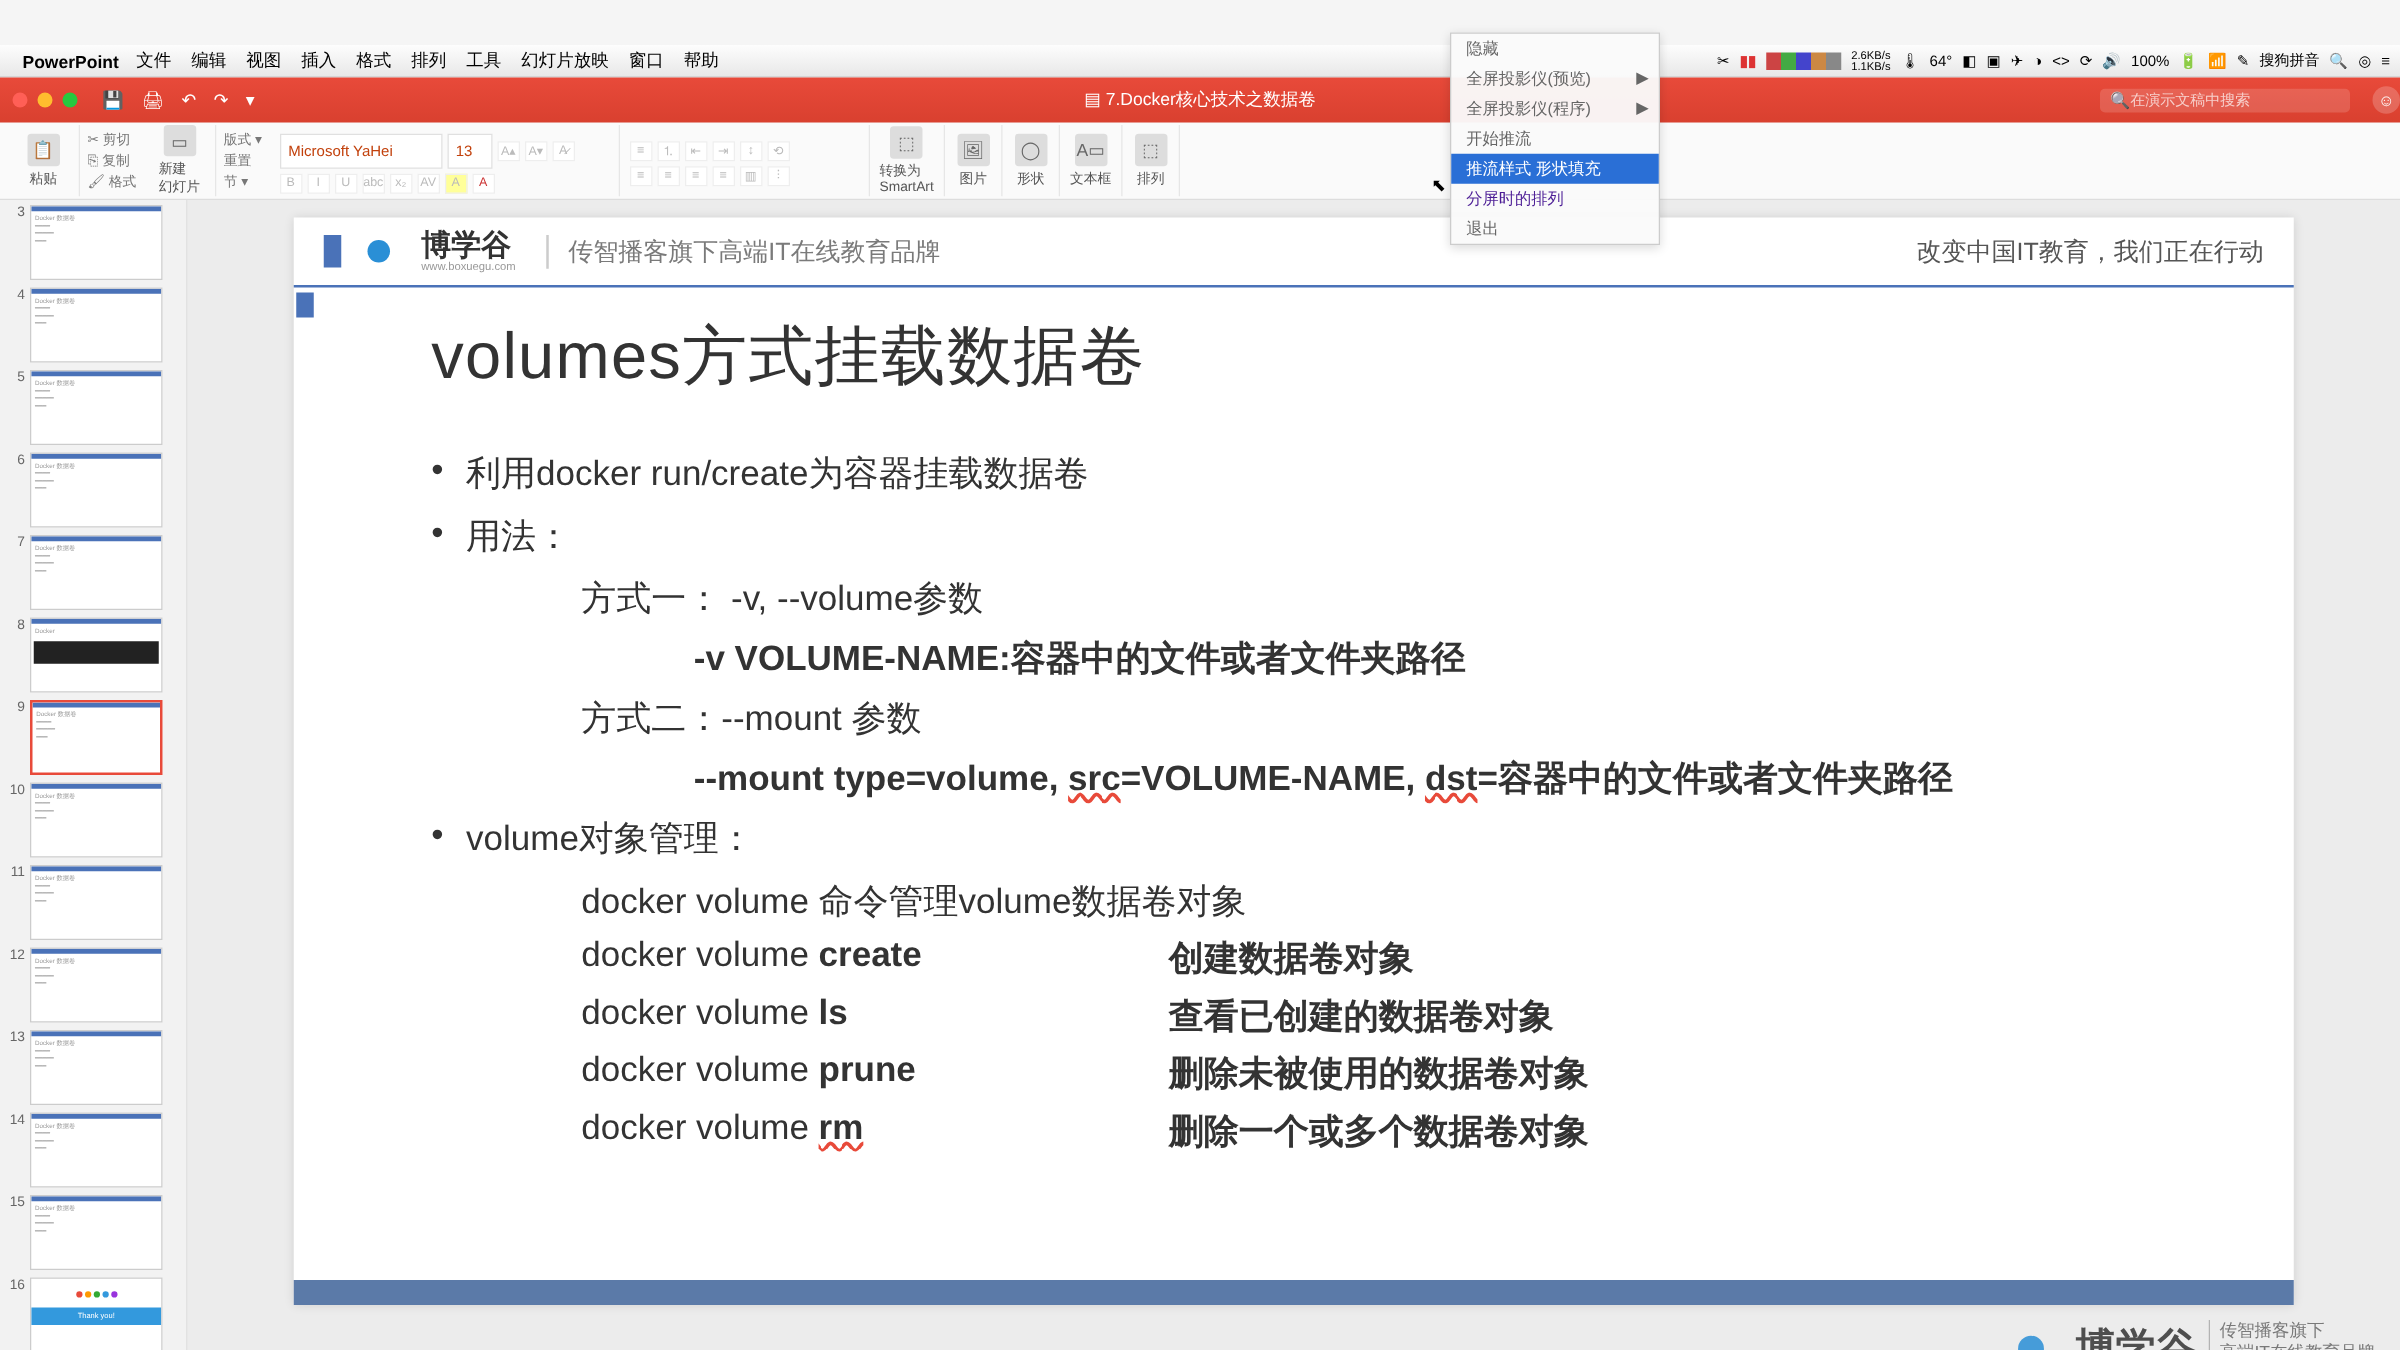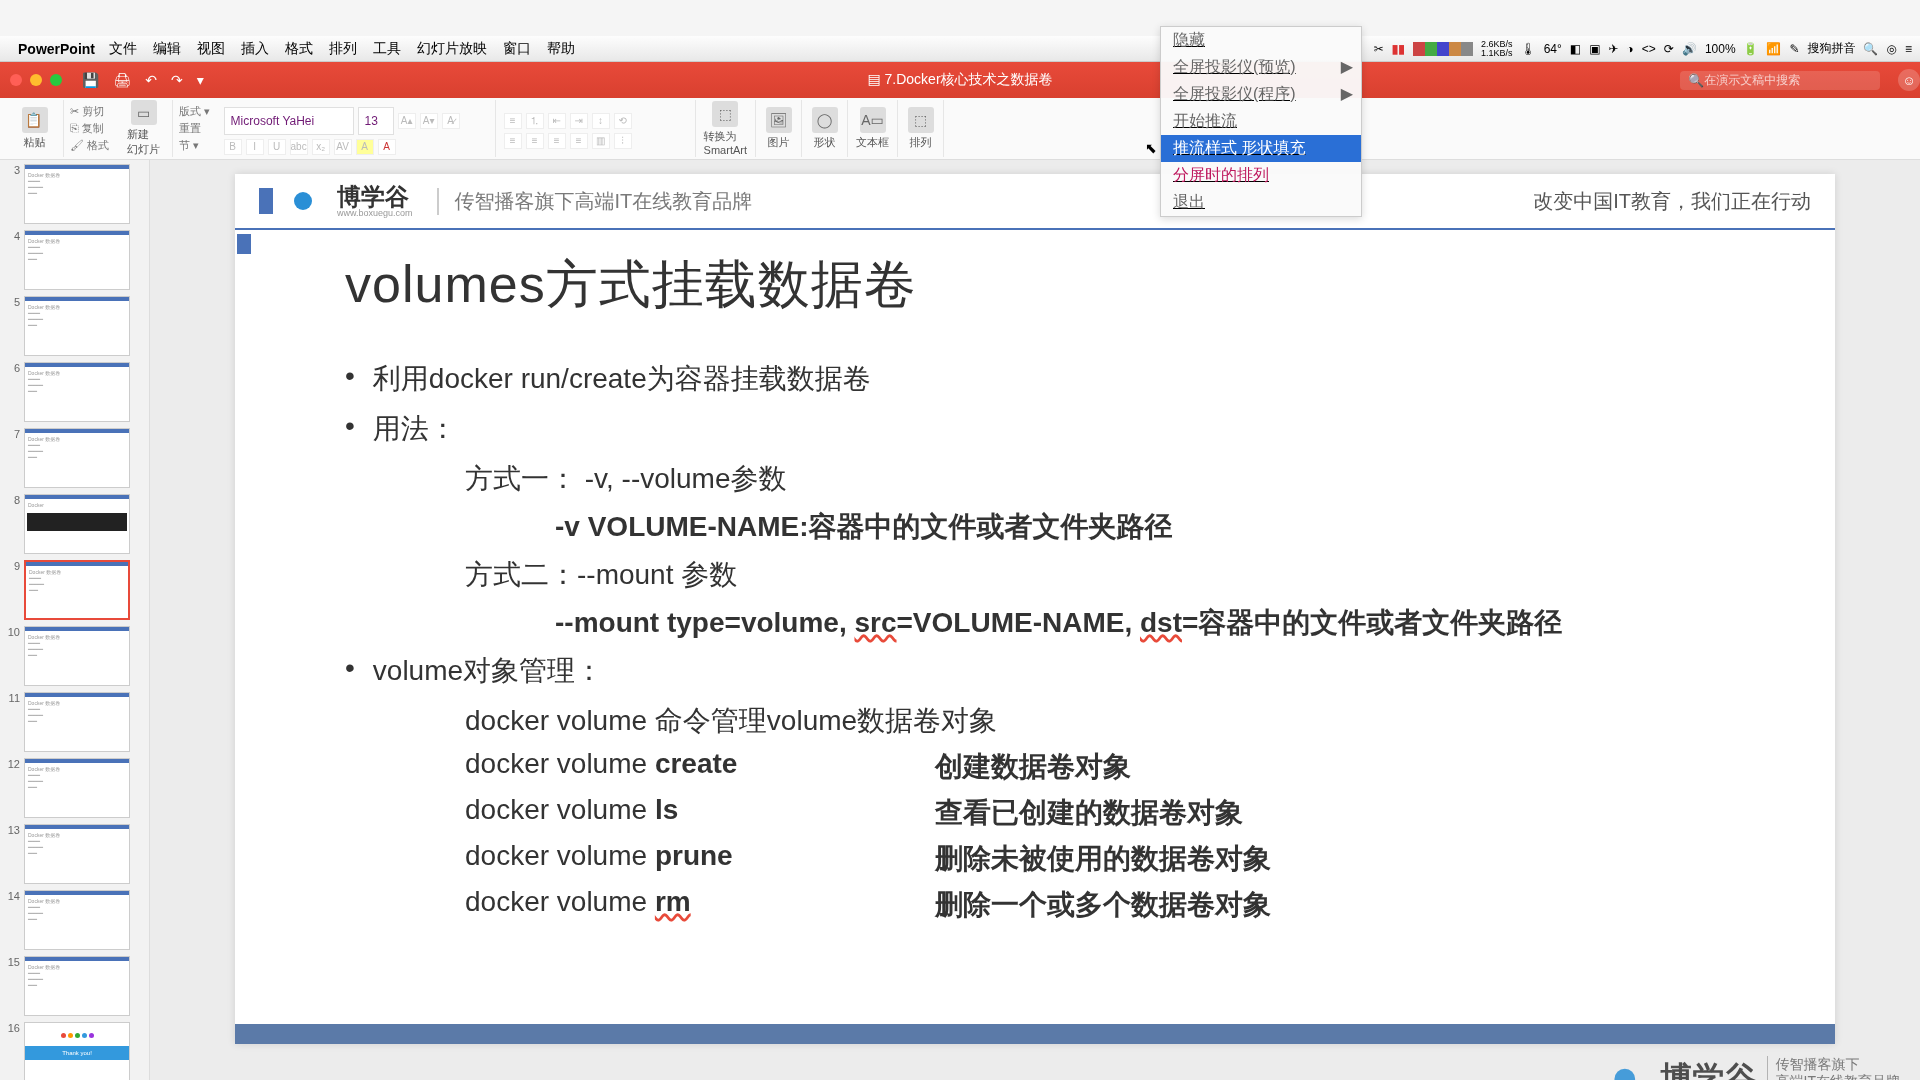--- a/index.html
+++ b/index.html
@@ -27,28 +27,28 @@
 .emoji-btn { width: 22px; height: 22px; border-radius: 50%; background: rgba(255,255,255,.2); margin-left: 8px; display:flex;align-items:center;justify-content:center;}
 
 
 .ribbon { height: 62px; background: #fafafa; border-bottom: 1px solid #ddd; display: flex; align-items: stretch; padding: 2px 6px; }
 .rgroup { display: flex; flex-direction: column; align-items: center; justify-content: center; padding: 0 8px; border-right: 1px solid #e6e6e6; min-width: 46px; }
 .rgroup.big { min-width: 58px; }
 .ricon { width: 26px; height: 26px; background: #ddd; border-radius: 3px; margin-bottom: 2px; display:flex;align-items:center;justify-content:center;font-size:14px;color:#666;}
 .rlabel { font-size: 11px; color: #555; }
 .rsub { display: flex; flex-direction: column; gap: 2px; font-size: 11px; color: #777; padding: 4px 6px; }
 .fontrow { display: flex; gap: 4px; align-items: center; color:#bbb; }
-.fontbox { border: 1px solid #e0e0e0; padding: 1px 6px; font-size: 12px; color: #701a75; background:#fff; height: 28px; display:flex;align-items:center;}
+.fontbox { border: 1px solid #e0e0e0; padding: 1px 6px; font-size: 12px; color: #c2410c; background:#fff; height: 28px; display:flex;align-items:center;}
 .btnrow { display: flex; gap: 4px; }
 .minibtn { width: 18px; height: 16px; border: 1px solid #eee; background:#fff; font-size:10px; color:#bbb; display:flex;align-items:center;justify-content:center;}
 
 
-.dropdown { position: absolute; top: 26px; left: 1160px; width: 202px; background: rgba(250,250,250,.96); border: 1px solid #ccc; box-shadow: 0 2px 8px rgba(0,0,0,.15); font-size: 16px; z-index: 100; text-decoration: underline; }
+.dropdown { position: absolute; top: 26px; left: 1160px; width: 168px; background: rgba(250,250,250,.96); border: 1px solid #ccc; box-shadow: 0 2px 8px rgba(0,0,0,.15); font-size: 13px; z-index: 100; }
 .dropdown .dditem { padding: 3px 12px; color: #666; position: relative; }
-.dropdown .dditem.disabled { color: #be185d; }
+.dropdown .dditem.disabled { color: #4c1d95; }
 .dropdown .dditem.sel { background: #2a6fd6; color: #fff; }
 .dropdown .dditem .arrow { position: absolute; right: 8px; }
 
 
 .main { display: flex; height: 950px; background: #e9e9e9; }
 .thumbs { width: 150px; background: #f2f2f2; overflow-y: auto; padding-top: 4px; border-right: 1px solid #ddd; }
 .thumb-row { display: flex; align-items: flex-start; margin-bottom: 6px; padding-left: 4px; }
 .thumb-num { width: 16px; font-size: 11px; color: #666; text-align: right; margin-right: 4px; }
 .thumb { width: 106px; height: 60px; background: #fff; border: 1px solid #ccc; position: relative; overflow:hidden;}
 .thumb.sel { border: 2px solid #e84a3a; }

